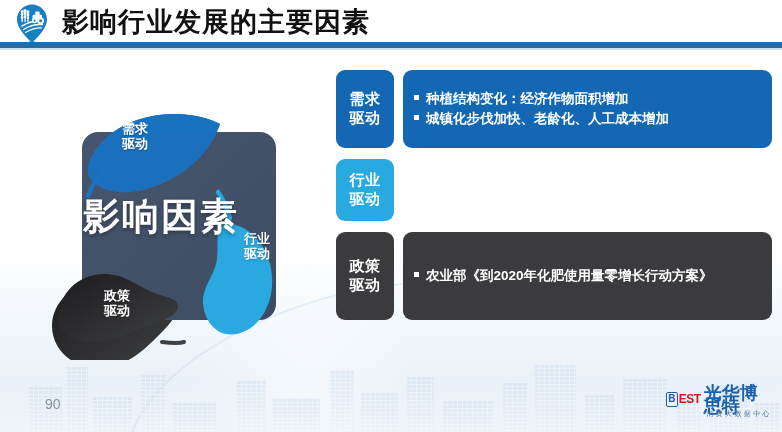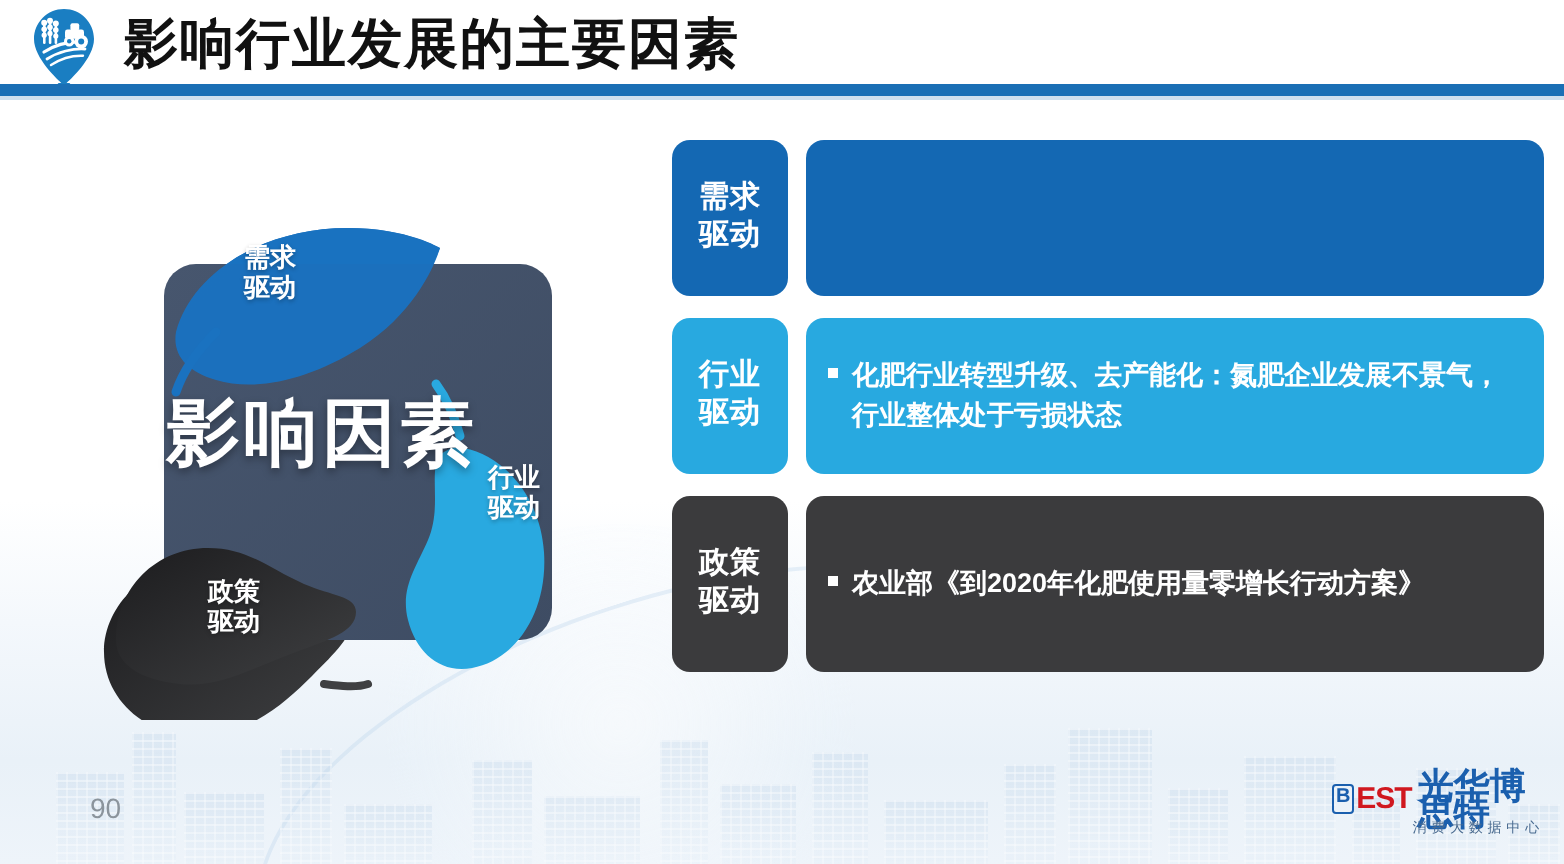--- a/index.html
+++ b/index.html
@@ -116,21 +116,21 @@
     font-size:14px;color:#8b949c;
   }
   .brand{position:absolute;right:10px;top:392px;width:106px;}
   .brand-top{display:flex;align-items:center;height:15px;}
   .brand-b{
     width:13px;height:13px;border:1.6px solid #1a5fae;border-radius:2px;
     color:#1a5fae;font-size:10px;font-weight:bold;line-height:11px;
     text-align:center;
   }
   .brand-est{
-    color:#d0181f;font-size:15px;font-weight:bold;letter-spacing:-.5px;
+    color:#d0181f;font-size:12px;font-weight:bold;letter-spacing:-.5px;
     margin-left:1px;line-height:13px;
   }
   .brand-cn{
     color:#1a5fae;font-size:18px;font-weight:bold;margin-left:3px;
     line-height:13px;letter-spacing:0;
   }
   .brand-sub{
     color:#4a6b90;font-size:7px;letter-spacing:2.4px;
     margin-top:2px;text-align:right;
   }
@@ -248,30 +248,29 @@
   </div>
 
   <div class="rows">
 
     <div class="row r1">
       <div class="row-tag">
         <span>需求</span>
         <span>驱动</span>
       </div>
       <div class="row-body">
+        <div class="bullet">种植结构变化：经济作物面积增加</div>
+        <div class="bullet">城镇化步伐加快、老龄化、人工成本增加</div>
       </div>
     </div>
 
     <div class="row r2">
       <div class="row-tag">
         <span>行业</span>
         <span>驱动</span>
-      </div>
-      <div class="row-body">
-        <div class="bullet">化肥行业转型升级、去产能化：氮肥企业发展不景气，行业整体处于亏损状态</div>
       </div>
     </div>
 
     <div class="row r3">
       <div class="row-tag">
         <span>政策</span>
         <span>驱动</span>
       </div>
       <div class="row-body">
         <div class="bullet">农业部《到2020年化肥使用量零增长行动方案》</div>

